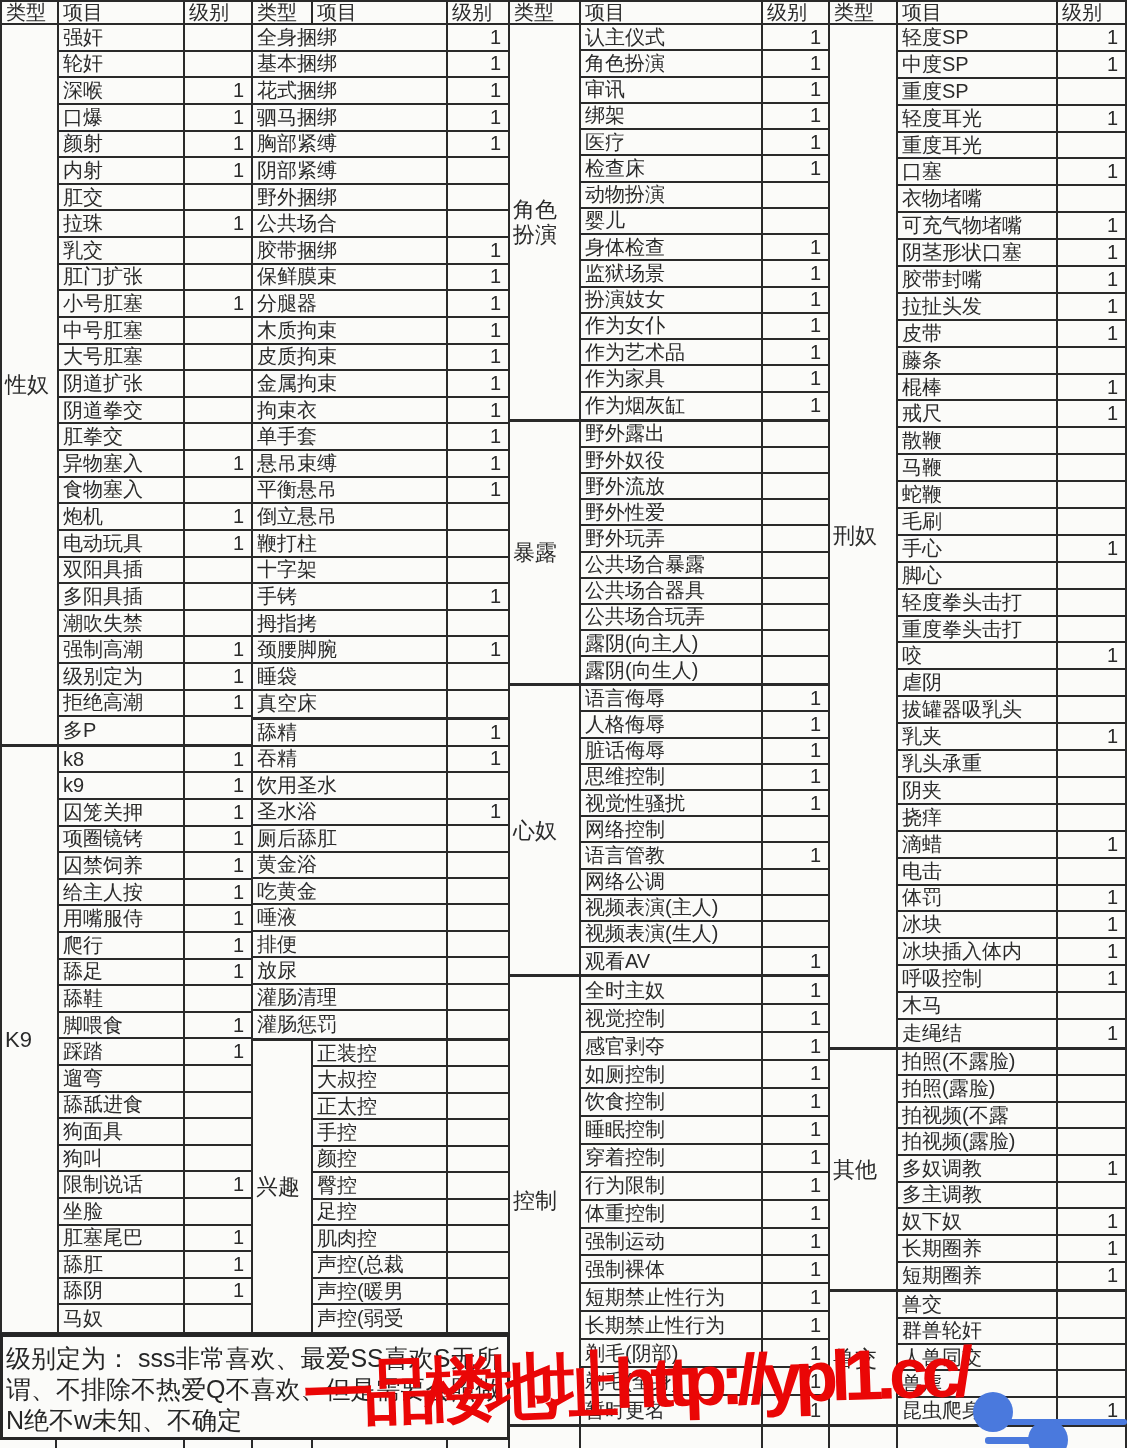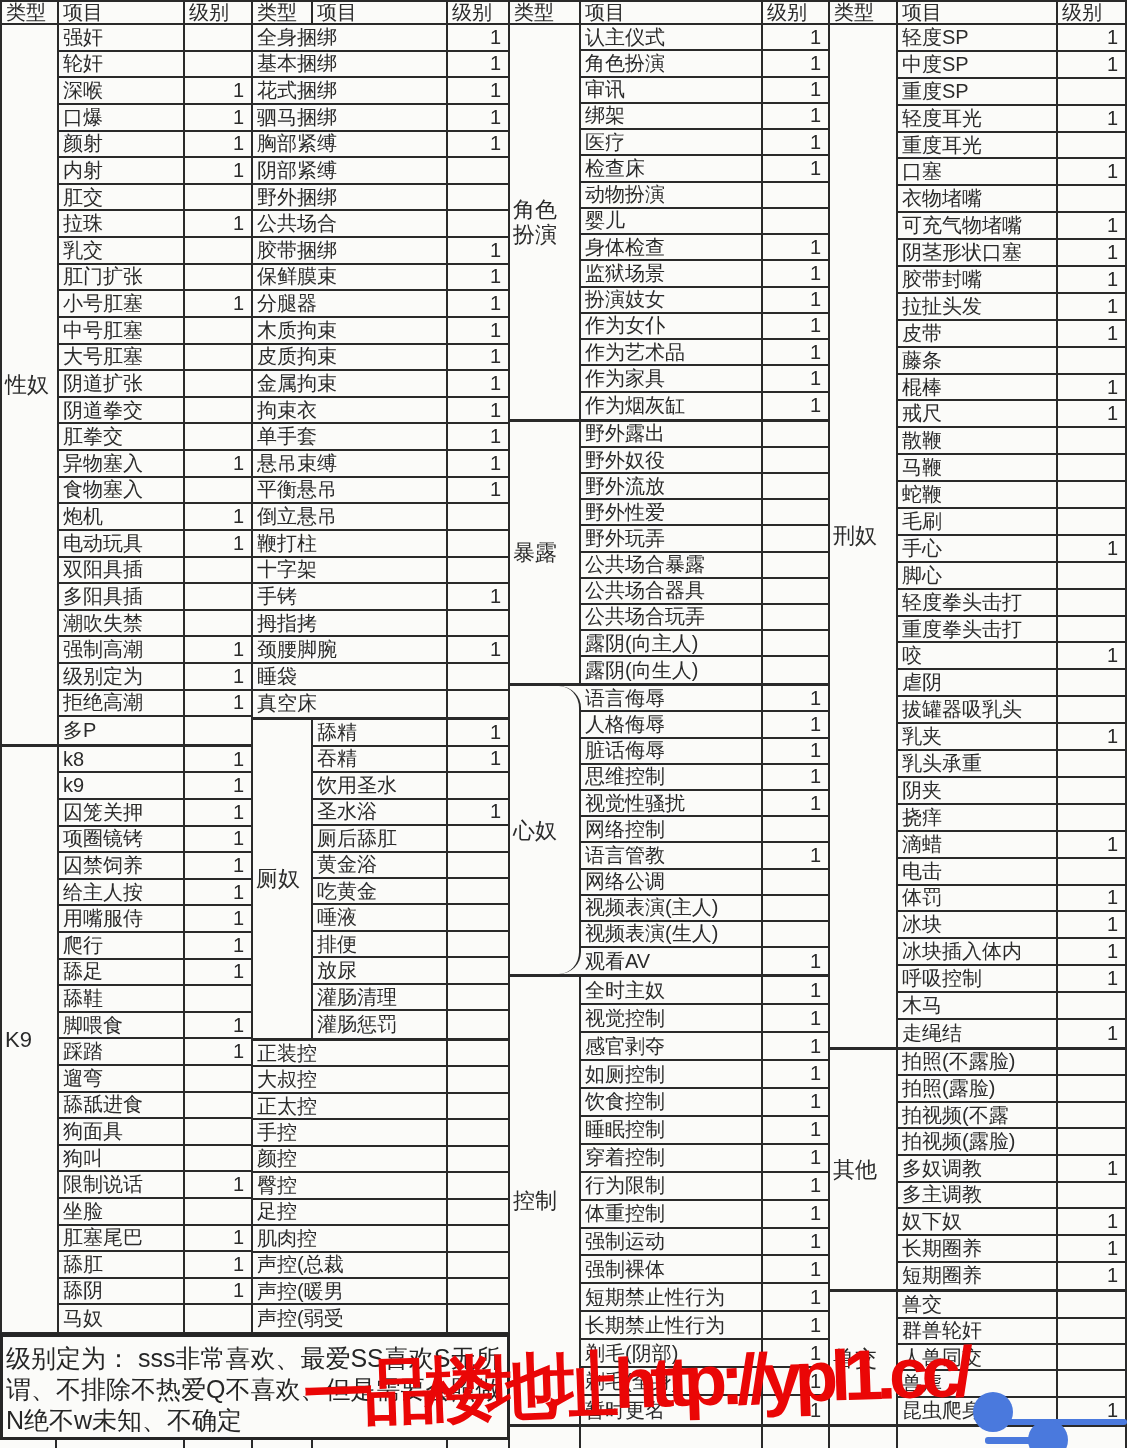--- a/index.html
+++ b/index.html
@@ -370,75 +370,75 @@
               <div class="item-cell">睡袋</div>
               <div class="level-cell" style="width: 62px;"></div>
             </div>
             <div class="row">
               <div class="item-cell">真空床</div>
               <div class="level-cell" style="width: 62px;"></div>
             </div>
           </div>
         </div>
         <div class="section" style="height: 320.808px;">
+          <div class="rows">
+            <div class="row">
+              <div class="item-cell">舔精</div>
+              <div class="level-cell" style="width: 62px;">1</div>
+            </div>
+            <div class="row">
+              <div class="item-cell">吞精</div>
+              <div class="level-cell" style="width: 62px;">1</div>
+            </div>
+            <div class="row">
+              <div class="item-cell">饮用圣水</div>
+              <div class="level-cell" style="width: 62px;"></div>
+            </div>
+            <div class="row">
+              <div class="item-cell">圣水浴</div>
+              <div class="level-cell" style="width: 62px;">1</div>
+            </div>
+            <div class="row">
+              <div class="item-cell">厕后舔肛</div>
+              <div class="level-cell" style="width: 62px;"></div>
+            </div>
+            <div class="row">
+              <div class="item-cell">黄金浴</div>
+              <div class="level-cell" style="width: 62px;"></div>
+            </div>
+            <div class="row">
+              <div class="item-cell">吃黄金</div>
+              <div class="level-cell" style="width: 62px;"></div>
+            </div>
+            <div class="row">
+              <div class="item-cell">唾液</div>
+              <div class="level-cell" style="width: 62px;"></div>
+            </div>
+            <div class="row">
+              <div class="item-cell">排便</div>
+              <div class="level-cell" style="width: 62px;"></div>
+            </div>
+            <div class="row">
+              <div class="item-cell">放尿</div>
+              <div class="level-cell" style="width: 62px;"></div>
+            </div>
+            <div class="row">
+              <div class="item-cell">灌肠清理</div>
+              <div class="level-cell" style="width: 62px;"></div>
+            </div>
+            <div class="row">
+              <div class="item-cell">灌肠惩罚</div>
+              <div class="level-cell" style="width: 62px;"></div>
+            </div>
+          </div>
+        </div>
+        <div class="section" style="height: 294.074px;">
           <div class="type-cell" style="width: 60px;">
-            <span class="cat-text">厕奴</span>
-          </div>
-          <div class="rows">
-            <div class="row">
-              <div class="item-cell">舔精</div>
-              <div class="level-cell" style="width: 62px;">1</div>
-            </div>
-            <div class="row">
-              <div class="item-cell">吞精</div>
-              <div class="level-cell" style="width: 62px;">1</div>
-            </div>
-            <div class="row">
-              <div class="item-cell">饮用圣水</div>
-              <div class="level-cell" style="width: 62px;"></div>
-            </div>
-            <div class="row">
-              <div class="item-cell">圣水浴</div>
-              <div class="level-cell" style="width: 62px;">1</div>
-            </div>
-            <div class="row">
-              <div class="item-cell">厕后舔肛</div>
-              <div class="level-cell" style="width: 62px;"></div>
-            </div>
-            <div class="row">
-              <div class="item-cell">黄金浴</div>
-              <div class="level-cell" style="width: 62px;"></div>
-            </div>
-            <div class="row">
-              <div class="item-cell">吃黄金</div>
-              <div class="level-cell" style="width: 62px;"></div>
-            </div>
-            <div class="row">
-              <div class="item-cell">唾液</div>
-              <div class="level-cell" style="width: 62px;"></div>
-            </div>
-            <div class="row">
-              <div class="item-cell">排便</div>
-              <div class="level-cell" style="width: 62px;"></div>
-            </div>
-            <div class="row">
-              <div class="item-cell">放尿</div>
-              <div class="level-cell" style="width: 62px;"></div>
-            </div>
-            <div class="row">
-              <div class="item-cell">灌肠清理</div>
-              <div class="level-cell" style="width: 62px;"></div>
-            </div>
-            <div class="row">
-              <div class="item-cell">灌肠惩罚</div>
-              <div class="level-cell" style="width: 62px;"></div>
-            </div>
-          </div>
-        </div>
-        <div class="section" style="height: 294.074px;">
+            <span class="cat-text">兴趣</span>
+          </div>
           <div class="rows">
             <div class="row">
               <div class="item-cell">正装控</div>
               <div class="level-cell" style="width: 62px;"></div>
             </div>
             <div class="row">
               <div class="item-cell">大叔控</div>
               <div class="level-cell" style="width: 62px;"></div>
             </div>
             <div class="row">
@@ -594,21 +594,21 @@
               <div class="item-cell">露阴(向主人)</div>
               <div class="level-cell" style="width: 67px;"></div>
             </div>
             <div class="row">
               <div class="item-cell">露阴(向生人)</div>
               <div class="level-cell" style="width: 67px;"></div>
             </div>
           </div>
         </div>
         <div class="section" style="height: 290.983px;">
-          <div class="type-cell" style="width: 71px; border-radius: 22px;">
+          <div class="type-cell" style="width: 71px;">
             <span class="cat-text">心奴</span>
           </div>
           <div class="rows">
             <div class="row">
               <div class="item-cell">语言侮辱</div>
               <div class="level-cell" style="width: 67px;">1</div>
             </div>
             <div class="row">
               <div class="item-cell">人格侮辱</div>
               <div class="level-cell" style="width: 67px;">1</div>

